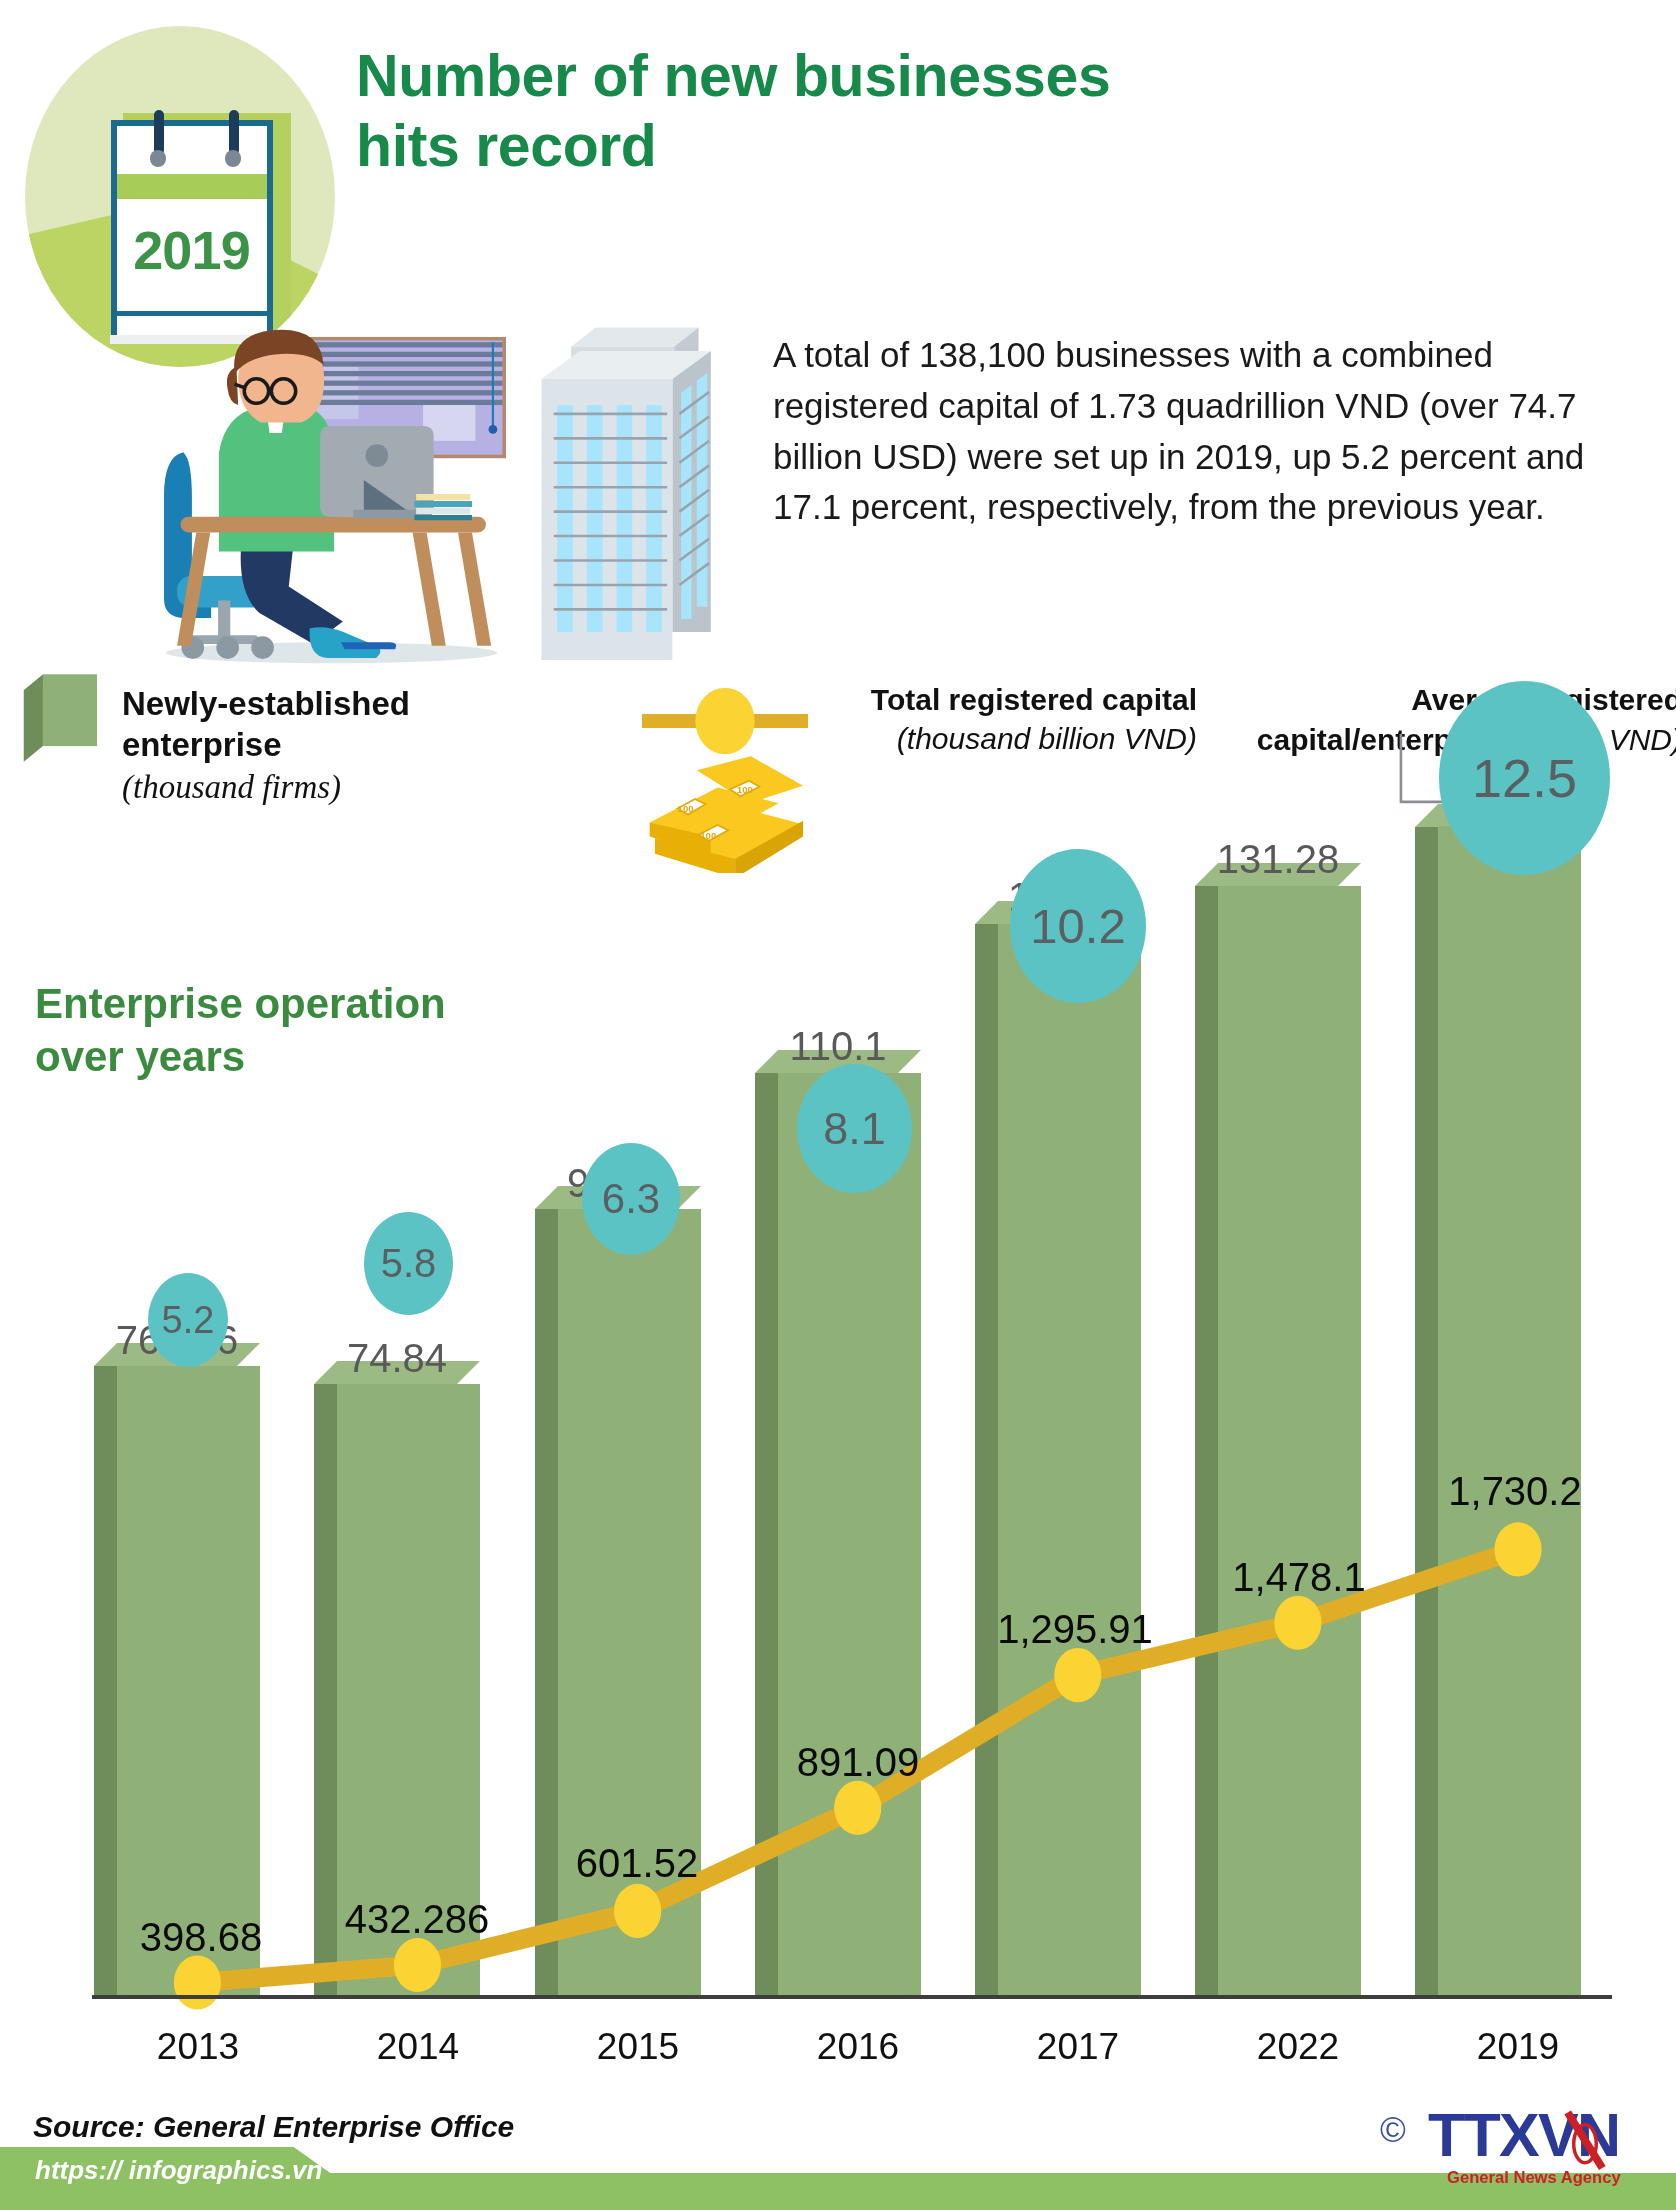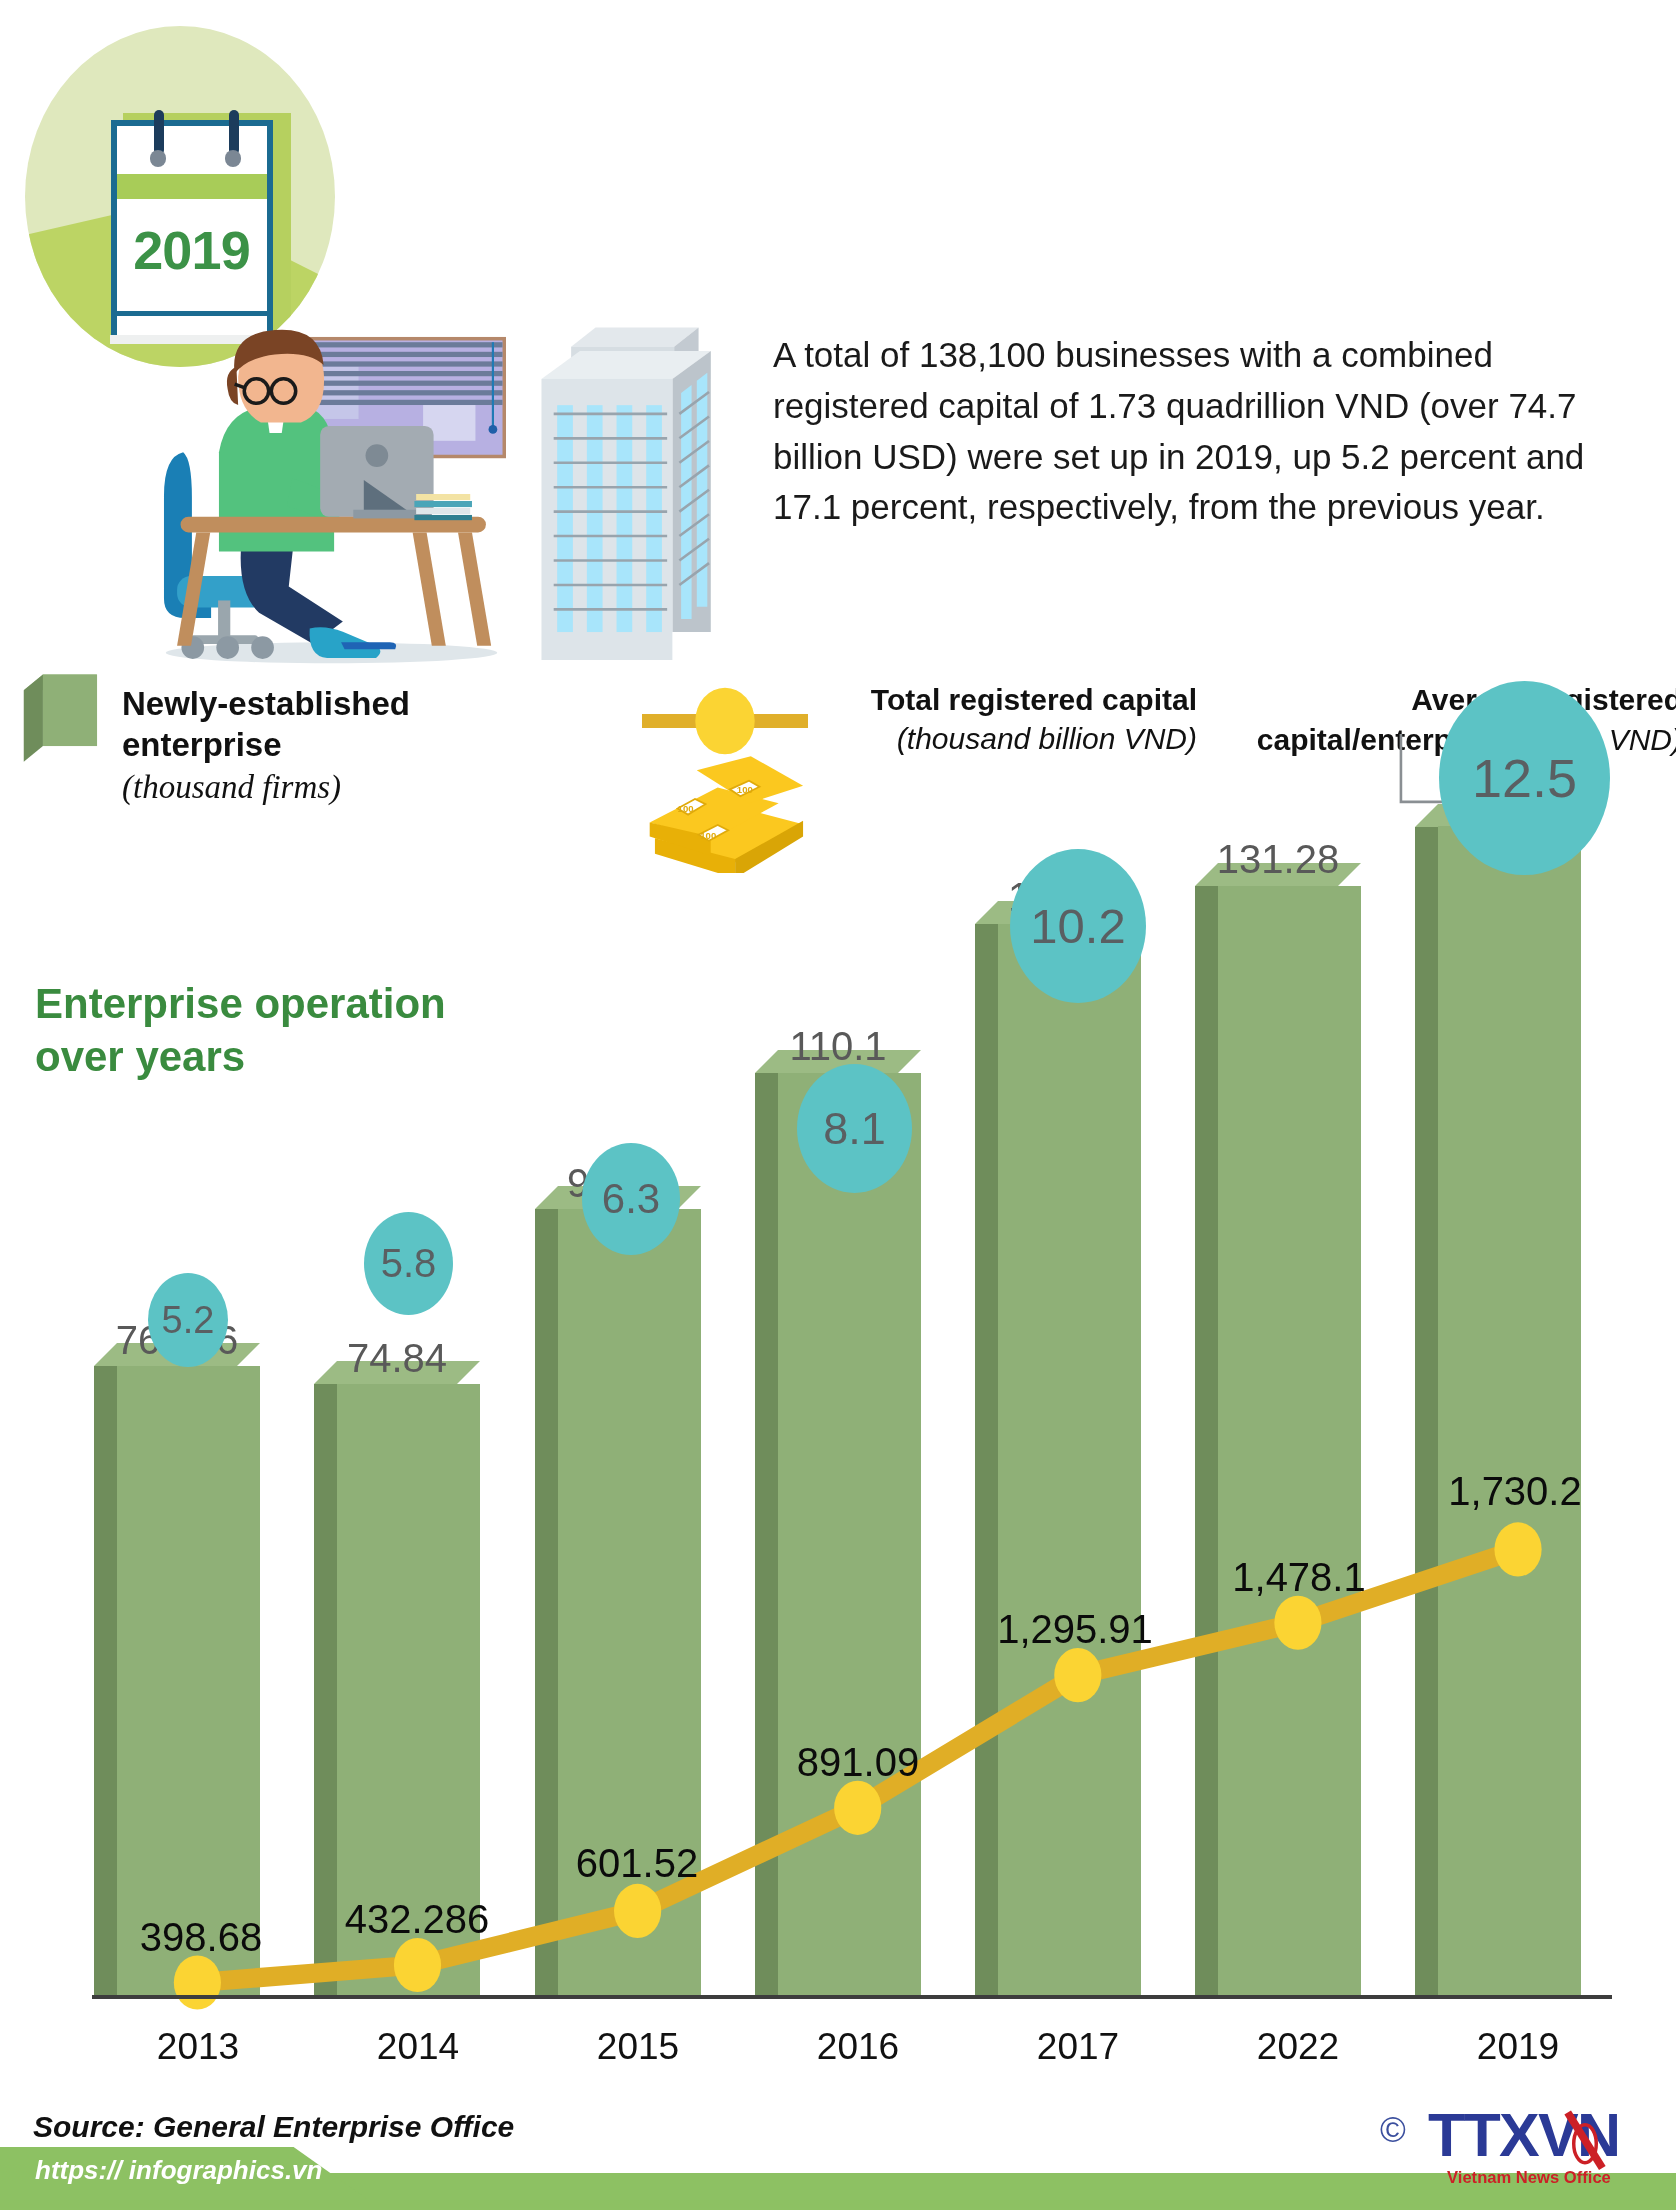--- a/index.html
+++ b/index.html
@@ -192,20 +192,24 @@
       <div class="cal-bottom-line"></div>
       <div class="cal-foot"></div>
       <div class="cal-ring r1"></div>
       <div class="cal-ring r2"></div>
       <div class="cal-ring-cap c1"></div>
       <div class="cal-ring-cap c2"></div>
       <div class="cal-year">2019</div>
     </div>
   </div>
 
+  <h1 class="main-title">
+    <span>Number of new businesses</span><br>
+    <span>hits record</span>
+  </h1>
 
   <p class="intro-text">A total of 138,100 businesses with a combined registered capital of 1.73 quadrillion VND (over 74.7 billion USD) were set up in 2019, up 5.2 percent and 17.1 percent, respectively, from the previous year.</p>
 
   <svg class="desk-illo" viewBox="0 0 450 400">
     <ellipse cx="225" cy="378" rx="190" ry="12" fill="#dfe6ea"></ellipse>
 
     <rect x="188" y="18" width="235" height="135" fill="#b7b0e2"></rect>
     <rect x="188" y="18" width="235" height="135" fill="none" stroke="#b5886a" stroke-width="4"></rect>
     <rect x="196" y="50" width="60" height="60" fill="#cfd6ef" opacity="0.6"></rect>
     <rect x="330" y="90" width="60" height="45" fill="#e2e7f6" opacity="0.7"></rect>
@@ -453,16 +457,16 @@
   <div class="green-ribbon"></div>
   <div class="green-ribbon-tab"></div>
   <div class="site-url">https:// infographics.vn</div>
   <div class="copyright-mark">©</div>
   <div class="ttxvn-logo">
     <div class="ttxvn-text">TTXVN</div>
     <svg style="position:absolute;left:131px;top:7px;width:52px;height:70px;" viewBox="0 0 60 80">
       <path d="M10 6 L50 70" stroke="#cc2026" stroke-width="9" fill="none"></path>
       <ellipse cx="30" cy="42" rx="13" ry="22" fill="none" stroke="#cc2026" stroke-width="4"></ellipse>
     </svg>
-    <div class="ttxvn-sub">Vietnam News Office</div>
+    <div class="ttxvn-sub">General News Agency</div>
   </div>
 </div>
 
 
 </body></html>

